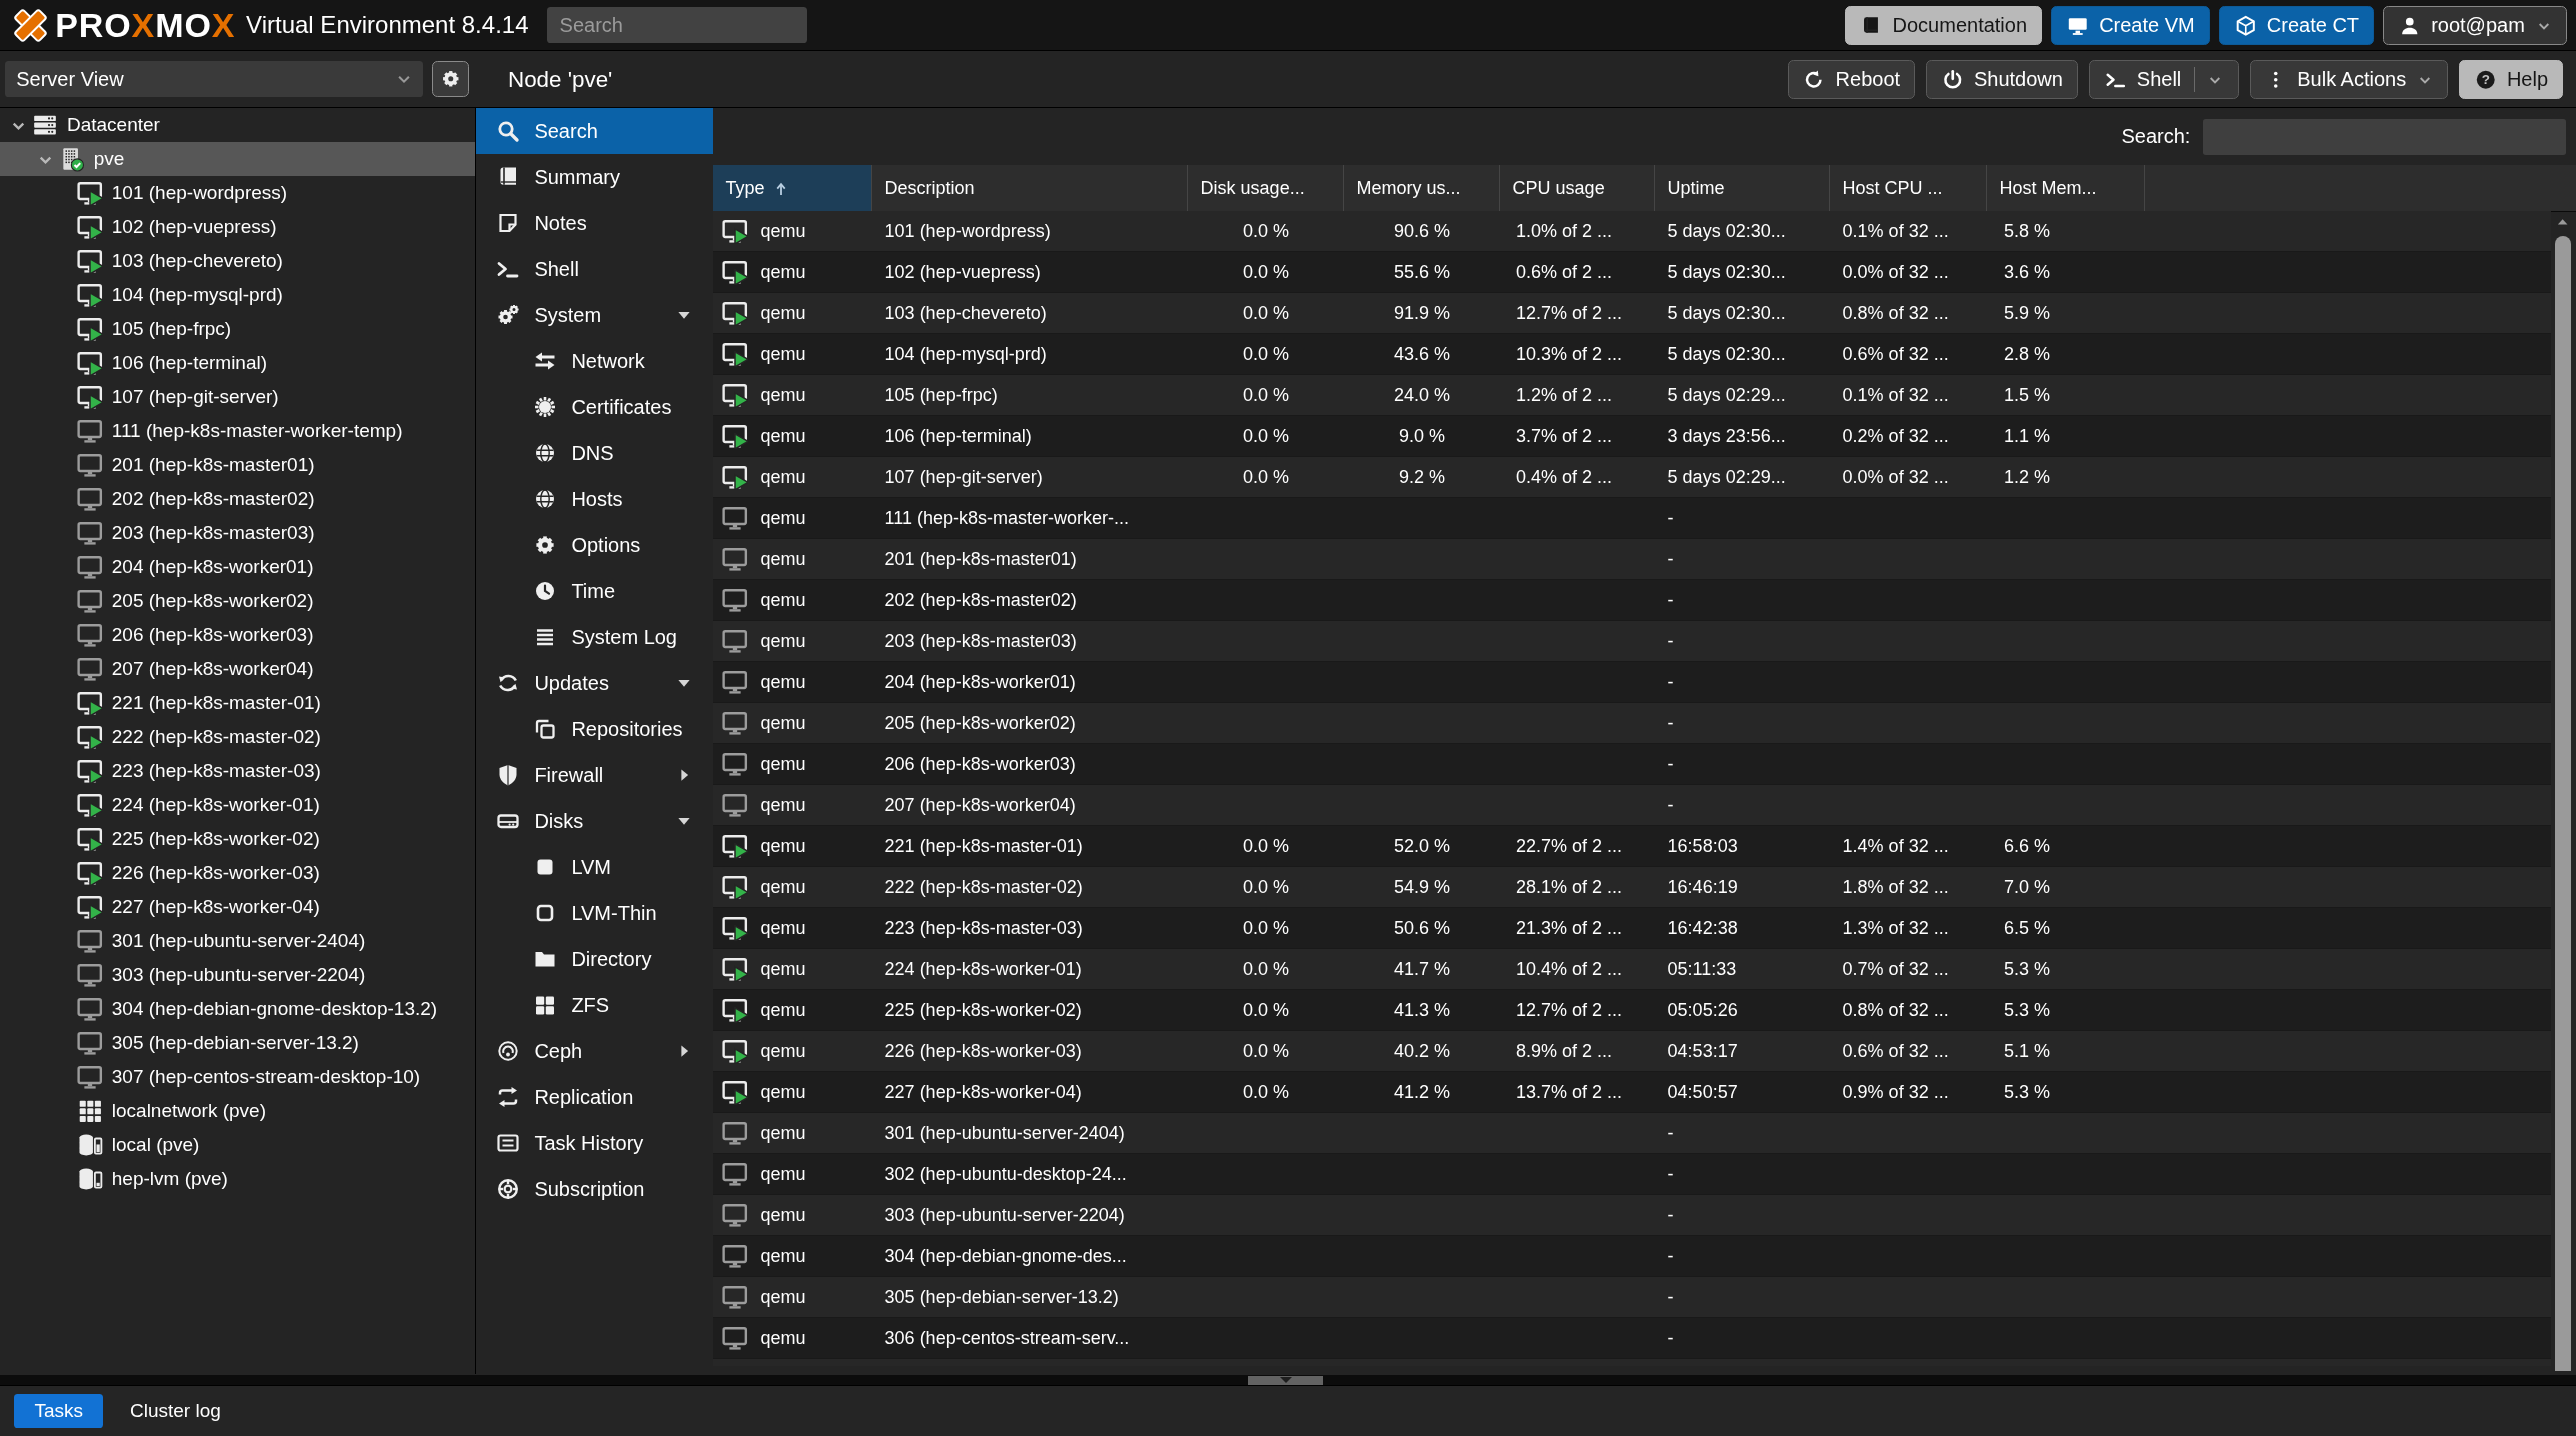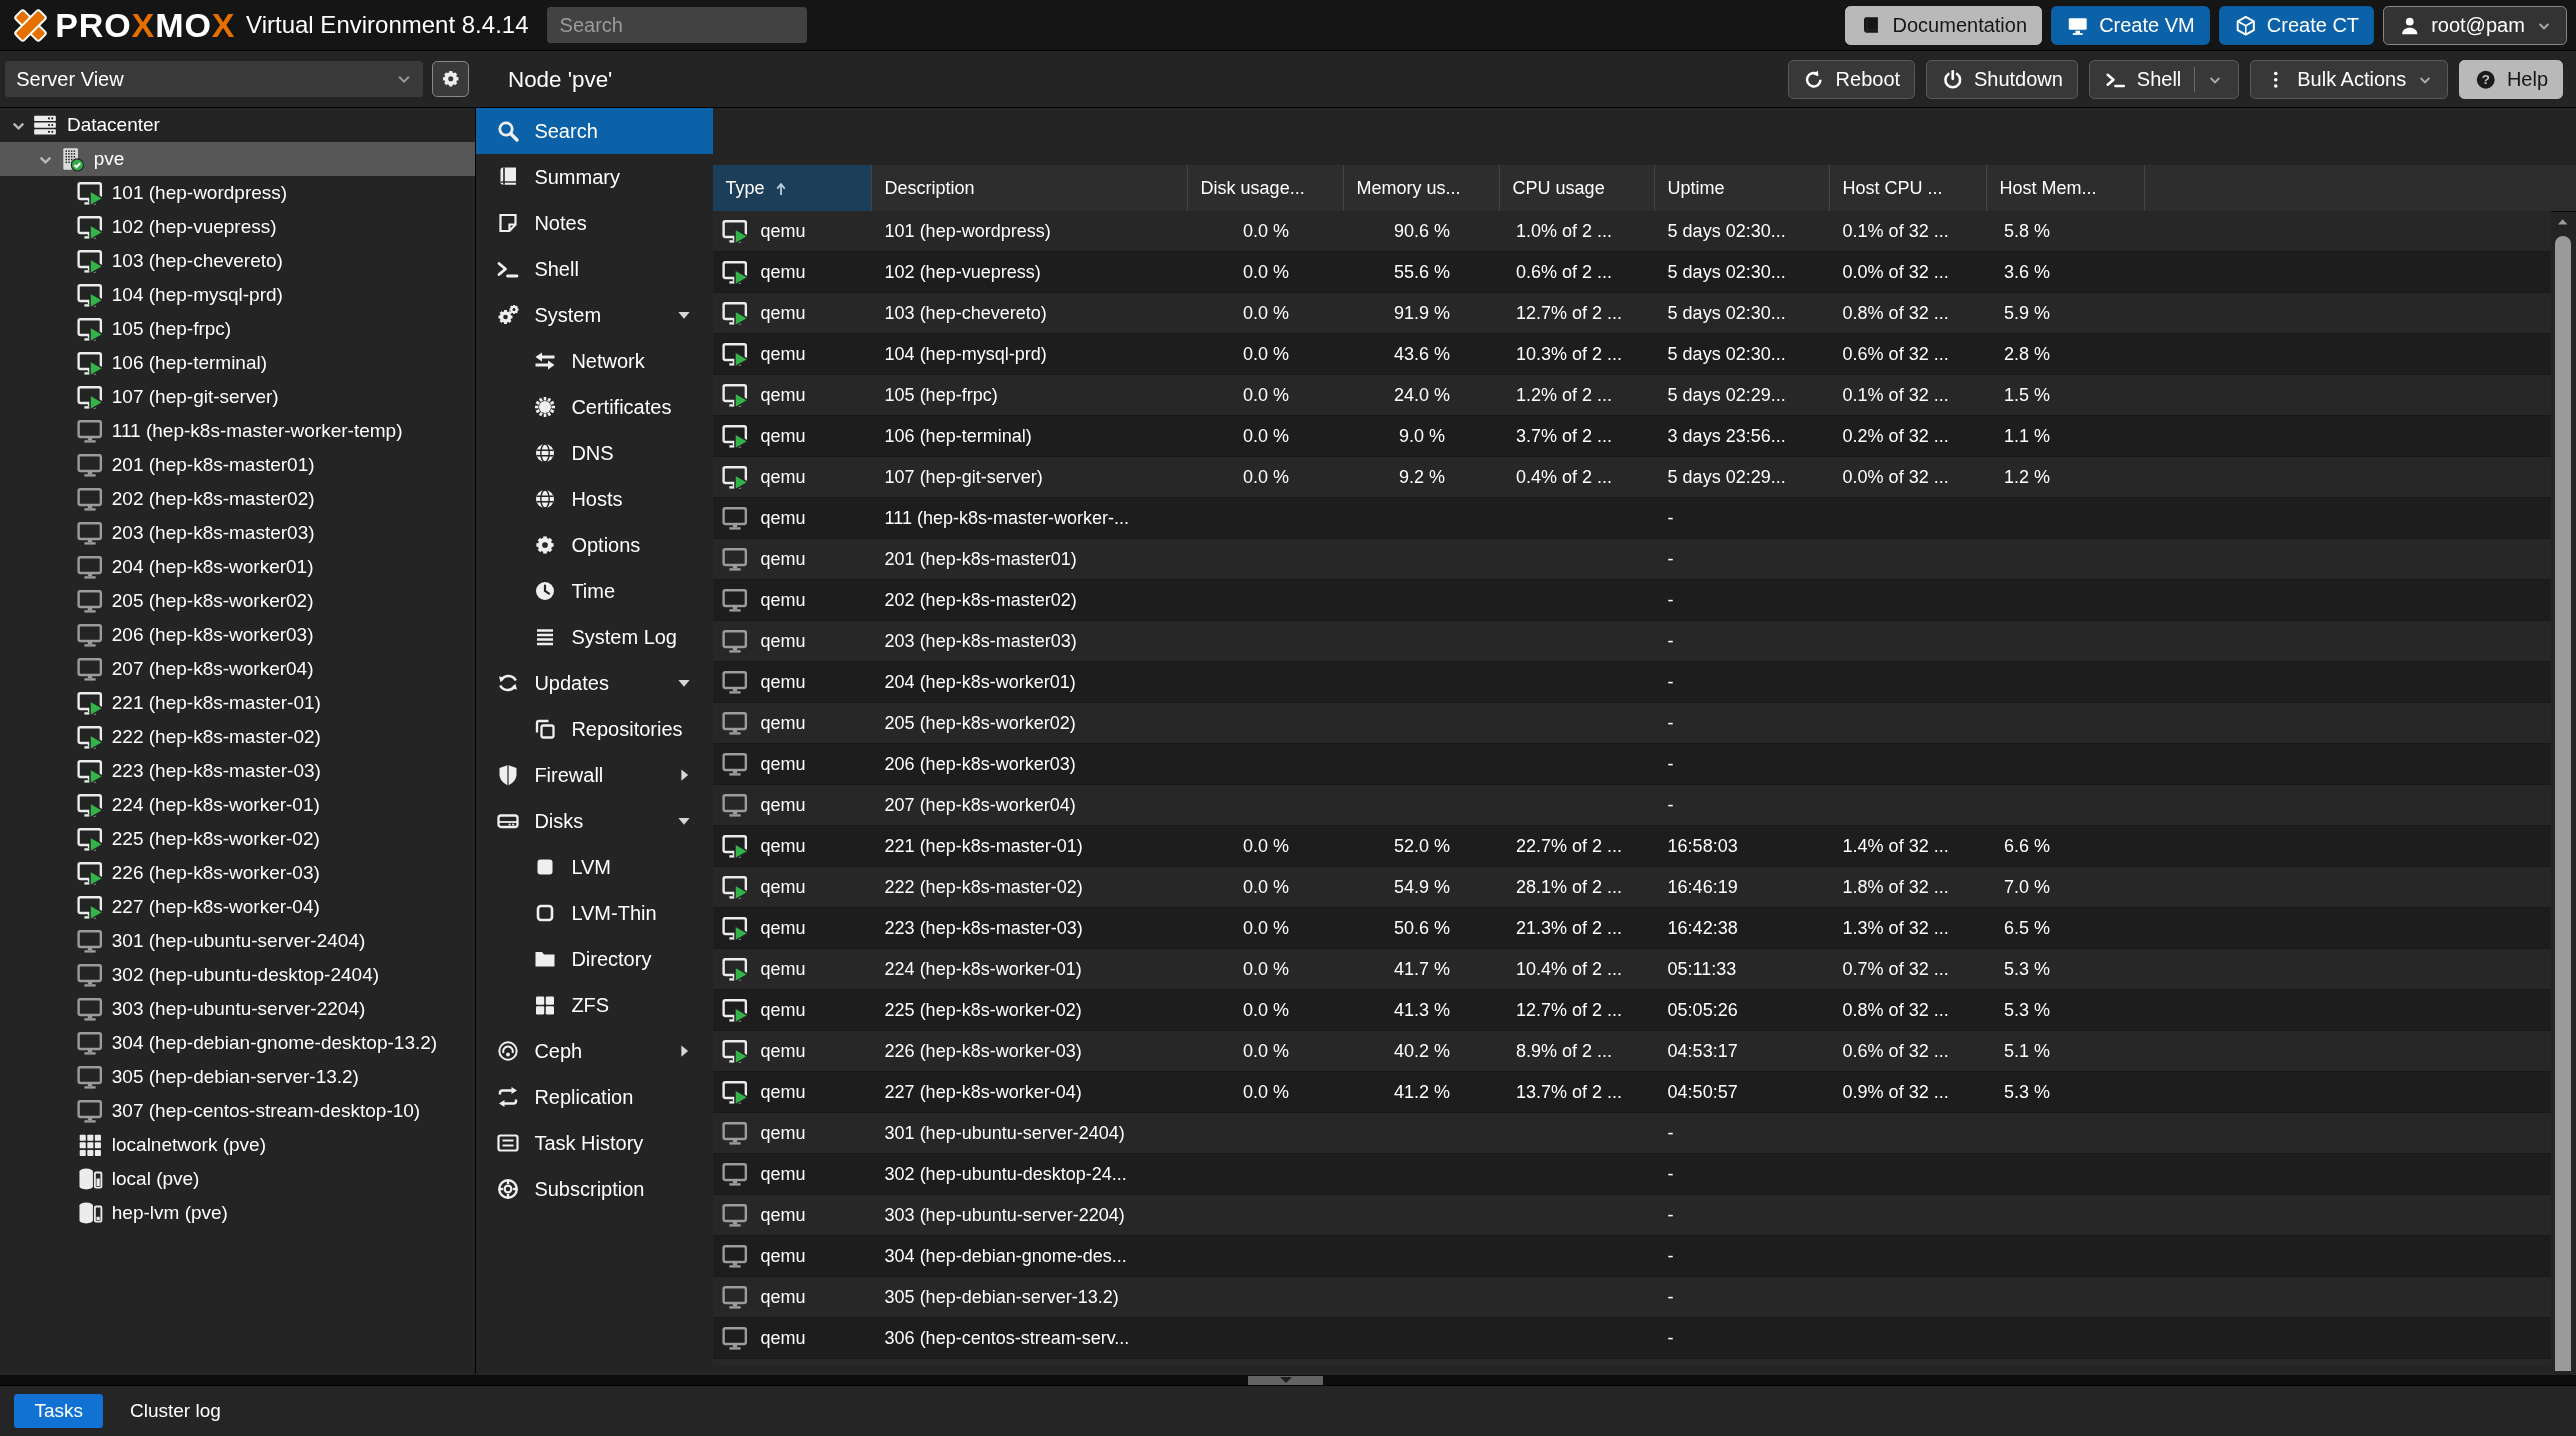--- a/index.html
+++ b/index.html
@@ -570,30 +570,20 @@
       <span class="tree-label">301 (hep-ubuntu-server-2404)</span>
     </div>
     <div class="tree-row" style="padding-left: 75px;">
       <span class="icn tree-icn">
         <svg viewBox="0 0 24 24">
           <rect x="1.5" y="3" width="20.5" height="14.5" rx="1.5" fill="none" stroke="#9c9c9c" stroke-width="2.2"></rect>
           <rect x="10" y="17.5" width="4" height="3" fill="#9c9c9c"></rect>
           <rect x="6.8" y="20.5" width="10.4" height="2.2" fill="#9c9c9c"></rect>
         </svg>
       </span>
-      <span class="tree-label">302 (hep-ubuntu-desktop-2404)</span>
-    </div>
-    <div class="tree-row" style="padding-left: 75px;">
-      <span class="icn tree-icn">
-        <svg viewBox="0 0 24 24">
-          <rect x="1.5" y="3" width="20.5" height="14.5" rx="1.5" fill="none" stroke="#9c9c9c" stroke-width="2.2"></rect>
-          <rect x="10" y="17.5" width="4" height="3" fill="#9c9c9c"></rect>
-          <rect x="6.8" y="20.5" width="10.4" height="2.2" fill="#9c9c9c"></rect>
-        </svg>
-      </span>
       <span class="tree-label">303 (hep-ubuntu-server-2204)</span>
     </div>
     <div class="tree-row" style="padding-left: 75px;">
       <span class="icn tree-icn">
         <svg viewBox="0 0 24 24">
           <rect x="1.5" y="3" width="20.5" height="14.5" rx="1.5" fill="none" stroke="#9c9c9c" stroke-width="2.2"></rect>
           <rect x="10" y="17.5" width="4" height="3" fill="#9c9c9c"></rect>
           <rect x="6.8" y="20.5" width="10.4" height="2.2" fill="#9c9c9c"></rect>
         </svg>
       </span>
@@ -967,20 +957,24 @@
           <line x1="12.00" y1="17.00" x2="12.00" y2="20.50" stroke="currentColor" stroke-width="2.4"></line>
           <line x1="7.00" y1="12.00" x2="3.50" y2="12.00" stroke="currentColor" stroke-width="2.4"></line>
           <line x1="12.00" y1="7.00" x2="12.00" y2="3.50" stroke="currentColor" stroke-width="2.4"></line>
         </svg>
       </span>
       <span class="nav-label">Subscription</span>
     </div>
   </nav>
 
 <main class="content">
+  <div class="content-toolbar">
+    <span class="search-label">Search:</span>
+    <input class="panel-search" type="text" value="" style="">
+  </div>
   <div class="header-strip"></div>
   <div class="grid-header" id="grid-header" style="grid-template-columns: 159px 316px 156px 156px 155px 175px 157px 158px 406px;">
       <div class="hcell sorted">
         <span>Type</span>
         <span class="icn sort-icn">
           <svg viewBox="0 0 24 24">
             <line x1="12" y1="20" x2="12" y2="7" stroke="currentColor" stroke-width="2.4"></line>
             <polyline points="7,11.5 12,5.5 17,11.5" fill="none" stroke="currentColor" stroke-width="2.4"></polyline>
           </svg>
         </span>

